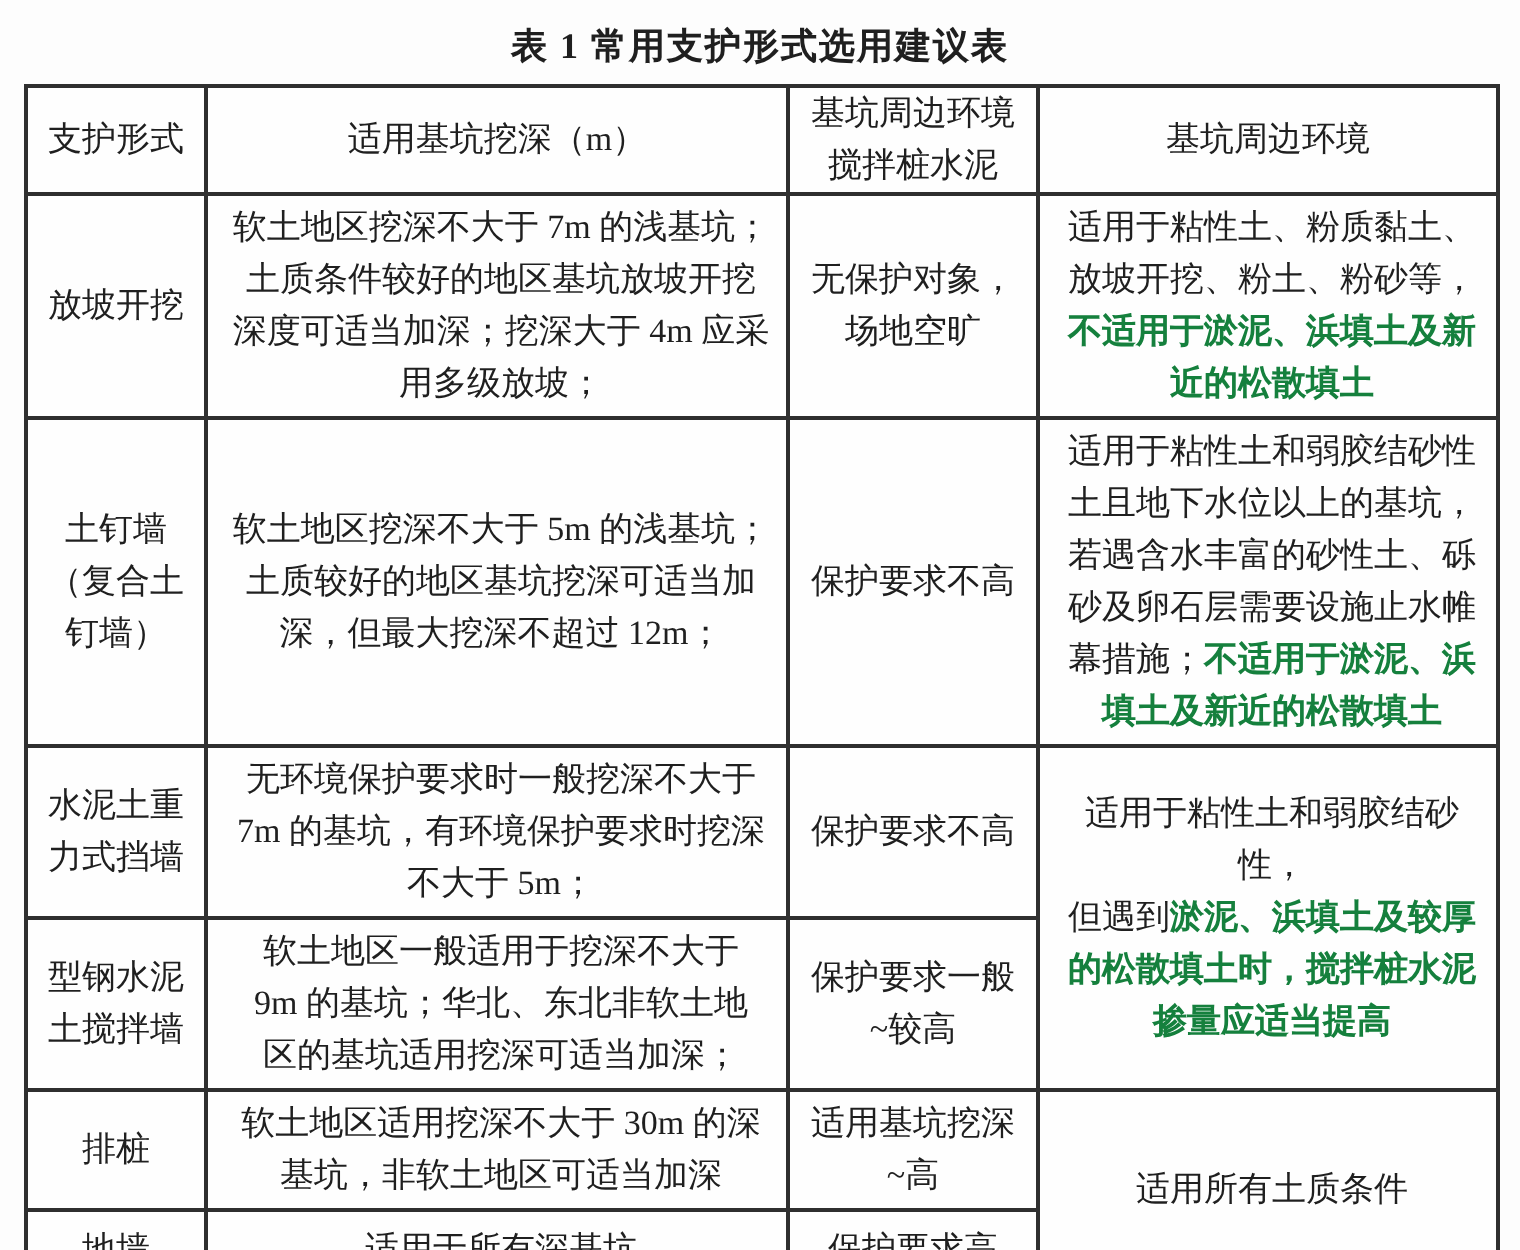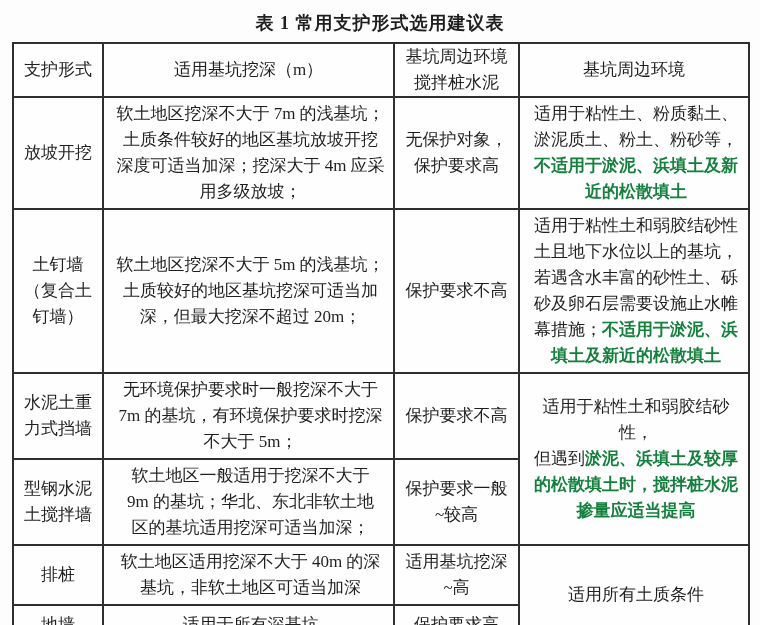--- a/index.html
+++ b/index.html
@@ -62,34 +62,34 @@
         <th>基坑周边环境</th>
       </tr>
 
       <tr style="height:110px">
         <td class="c-center">放坡开挖</td>
         <td class="c-left">软土地区挖深不大于 7m 的浅基坑；
 土质条件较好的地区基坑放坡开挖
 深度可适当加深；挖深大于 4m 应采
 用多级放坡；</td>
         <td class="c-center">无保护对象，
-保护要求高</td>
+场地空旷</td>
         <td class="c-left"><span>适用于粘性土、粉质黏土、
-淤泥质土、粉土、粉砂等，
+放坡开挖、粉土、粉砂等，
 </span><span class="warn">不适用于淤泥、浜填土及新
 近的松散填土</span></td>
       </tr>
 
       <tr style="height:158px">
         <td class="c-center">土钉墙
 （复合土
 钉墙）</td>
         <td class="c-left">软土地区挖深不大于 5m 的浅基坑；
 土质较好的地区基坑挖深可适当加
-深，但最大挖深不超过 20m；</td>
+深，但最大挖深不超过 12m；</td>
         <td class="c-center">保护要求不高</td>
         <td class="c-left"><span>适用于粘性土和弱胶结砂性
 土且地下水位以上的基坑，
 若遇含水丰富的砂性土、砾
 砂及卵石层需要设施止水帷
 幕措施；</span><span class="warn">不适用于淤泥、浜
 填土及新近的松散填土</span></td>
       </tr>
 
       <tr style="height:79px">
@@ -110,21 +110,21 @@
 土搅拌墙</td>
         <td class="c-left">软土地区一般适用于挖深不大于
 9m 的基坑；华北、东北非软土地
 区的基坑适用挖深可适当加深；</td>
         <td class="c-center">保护要求一般
 ~较高</td>
       </tr>
 
       <tr style="height:51px">
         <td class="c-center">排桩</td>
-        <td class="c-left">软土地区适用挖深不大于 40m 的深
+        <td class="c-left">软土地区适用挖深不大于 30m 的深
 基坑，非软土地区可适当加深</td>
         <td class="c-center">适用基坑挖深
 ~高</td>
         <td class="c-left" rowspan="2">适用所有土质条件</td>
       </tr>
 
       <tr style="height:39px">
         <td class="c-center">地墙</td>
         <td class="c-left">适用于所有深基坑</td>
         <td class="c-center">保护要求高</td>

